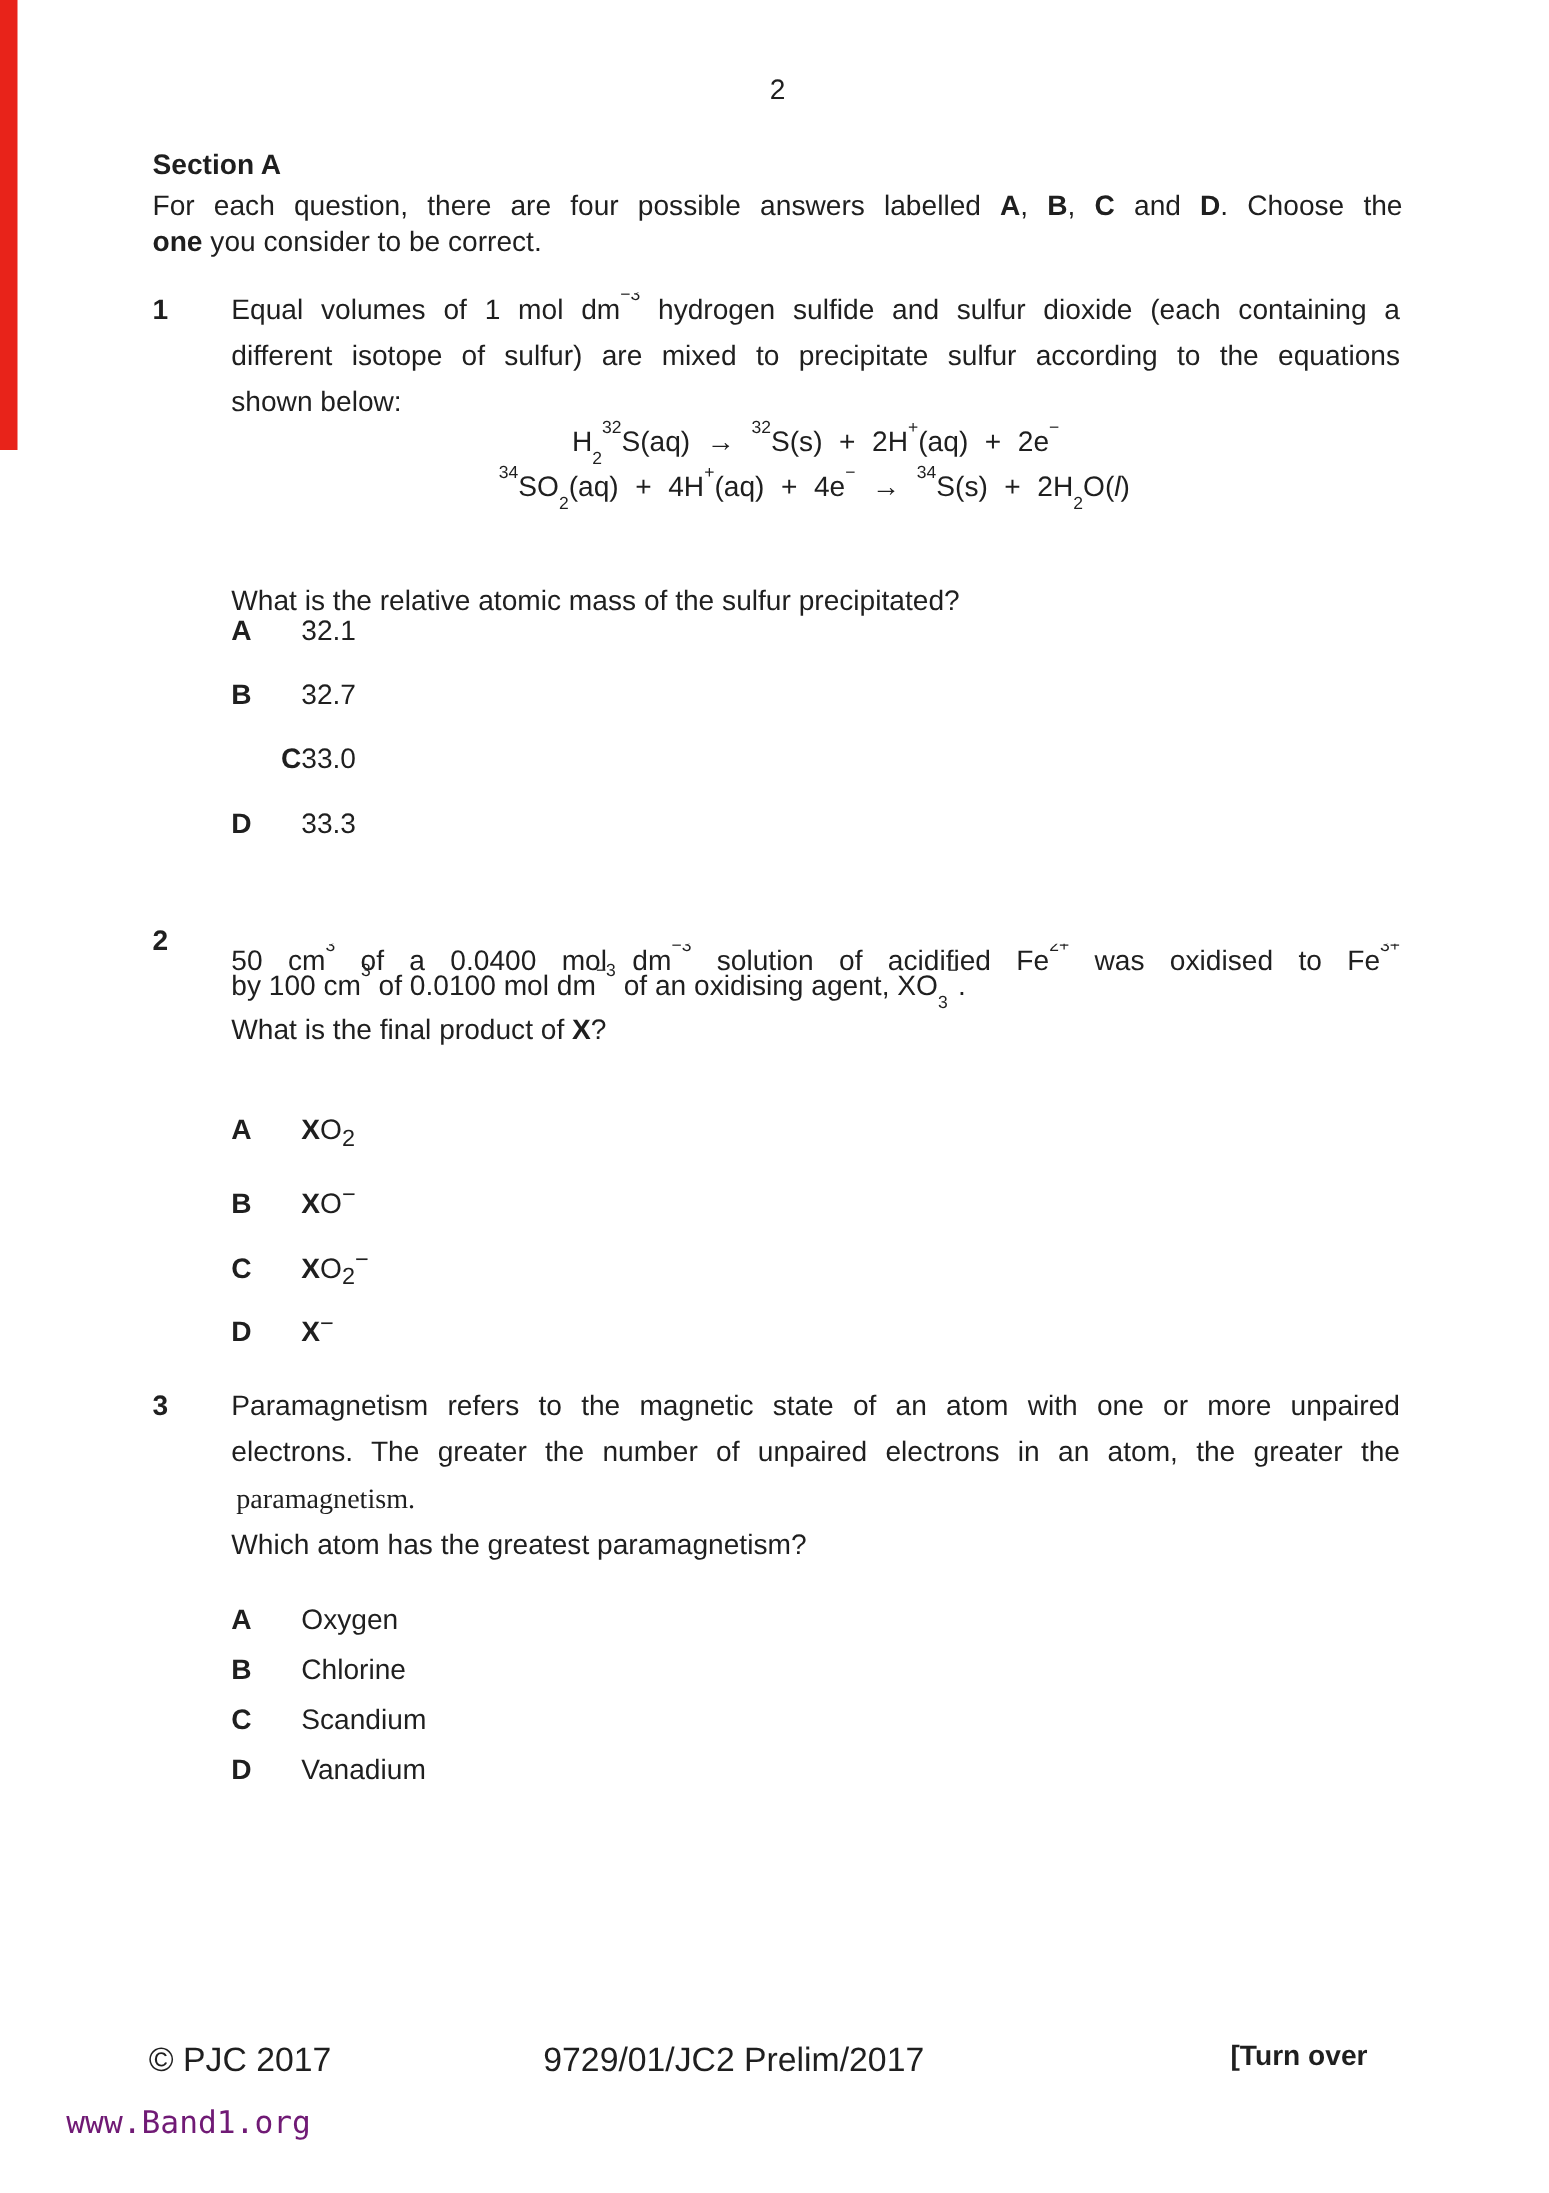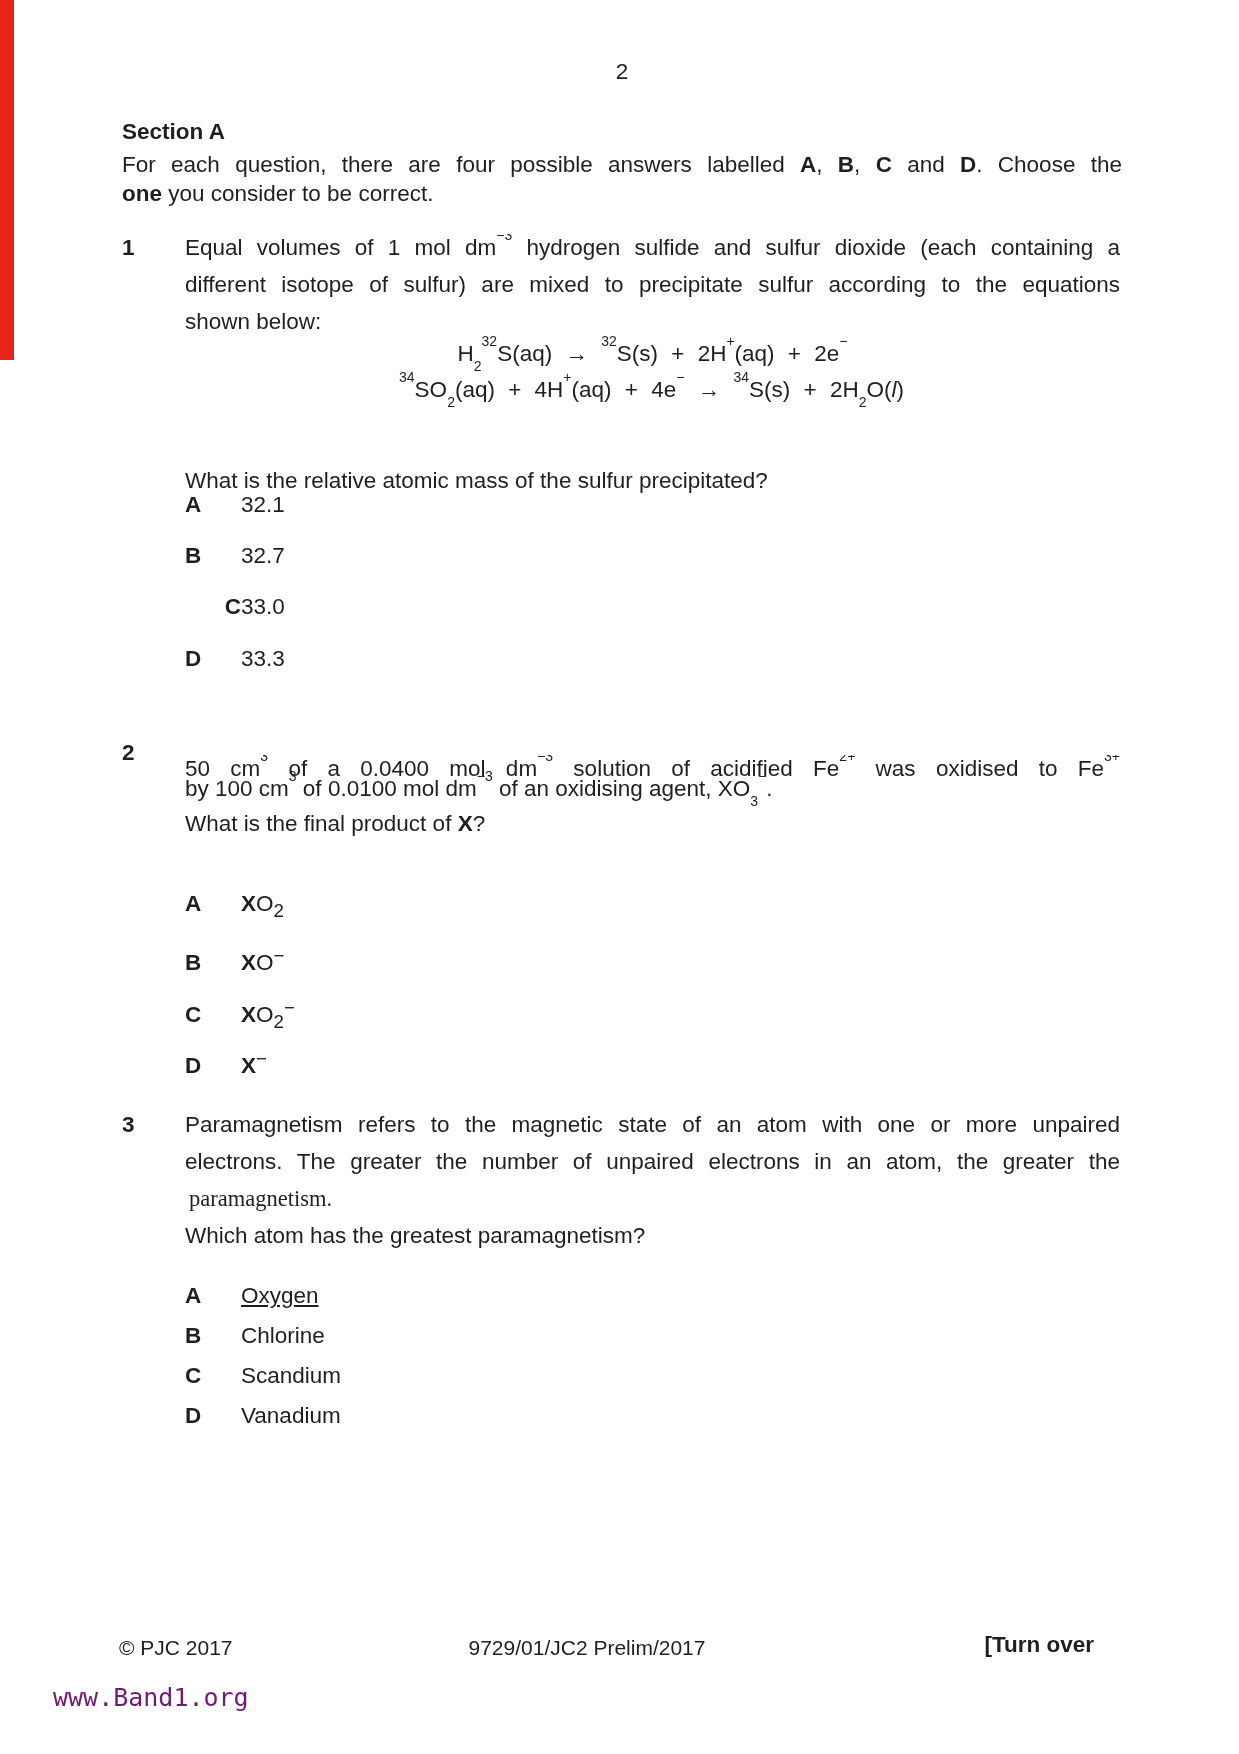--- a/index.html
+++ b/index.html
@@ -26,21 +26,21 @@
     height: 30px;
   }
   .wide { width: 1000px; }
   .bold { font-weight: bold; }
   .center { text-align: center; text-align-last: center; }
   .line sup { font-size: 14px; position: relative; top: -7px; line-height: 0; }
   .line sub { font-size: 14px; position: relative; top: 4px; line-height: 0; }
   .eq { word-spacing: 7px; }
   .opt { position: absolute; left: 185px; font-size: 22.5px; line-height: 28px; white-space: nowrap; }
   .optletter { display: inline-block; width: 56px; font-weight: bold; }
-  .footer-small { font-size: 21px; }
+  .footer-small { font-size: 27px; }
   .watermark {
     position: absolute;
     font-family: "DejaVu Sans Mono", monospace;
     font-size: 25px;
     color: #701a75;
     white-space: nowrap;
   }
 </style>
 </head>
 <body style="background: rgb(255, 255, 255); color: rgb(31, 31, 31);">
@@ -96,21 +96,21 @@
   <div class="opt" style="top:1044px;">
     <span class="optletter">D</span><span><b>X</b><sup>−</sup></span>
   </div>
 
   <div class="line bold" style="top:1111px; left:122px;">3</div>
   <div class="line just" style="top:1111px; left:185px;">Paramagnetism refers to the magnetic state of an atom with one or more unpaired</div>
   <div class="line just" style="top:1148px; left:185px;">electrons. The greater the number of unpaired electrons in an atom, the greater the</div>
   <div class="line" style="top:1185px; left:189px;font-family:Liberation Serif, serif;">paramagnetism.</div>
   <div class="line" style="top:1222px; left:185px;">Which atom has the greatest paramagnetism?</div>
 
-  <div class="opt" style="top:1282px;text-decoration:underline;">
+  <div class="opt" style="top:1282px;">
     <span class="optletter">A</span><span>Oxygen</span>
   </div>
   <div class="opt" style="top:1322px;">
     <span class="optletter">B</span><span>Chlorine</span>
   </div>
   <div class="opt" style="top:1362px;">
     <span class="optletter">C</span><span>Scandium</span>
   </div>
   <div class="opt" style="top:1402px;">
     <span class="optletter">D</span><span>Vanadium</span>

